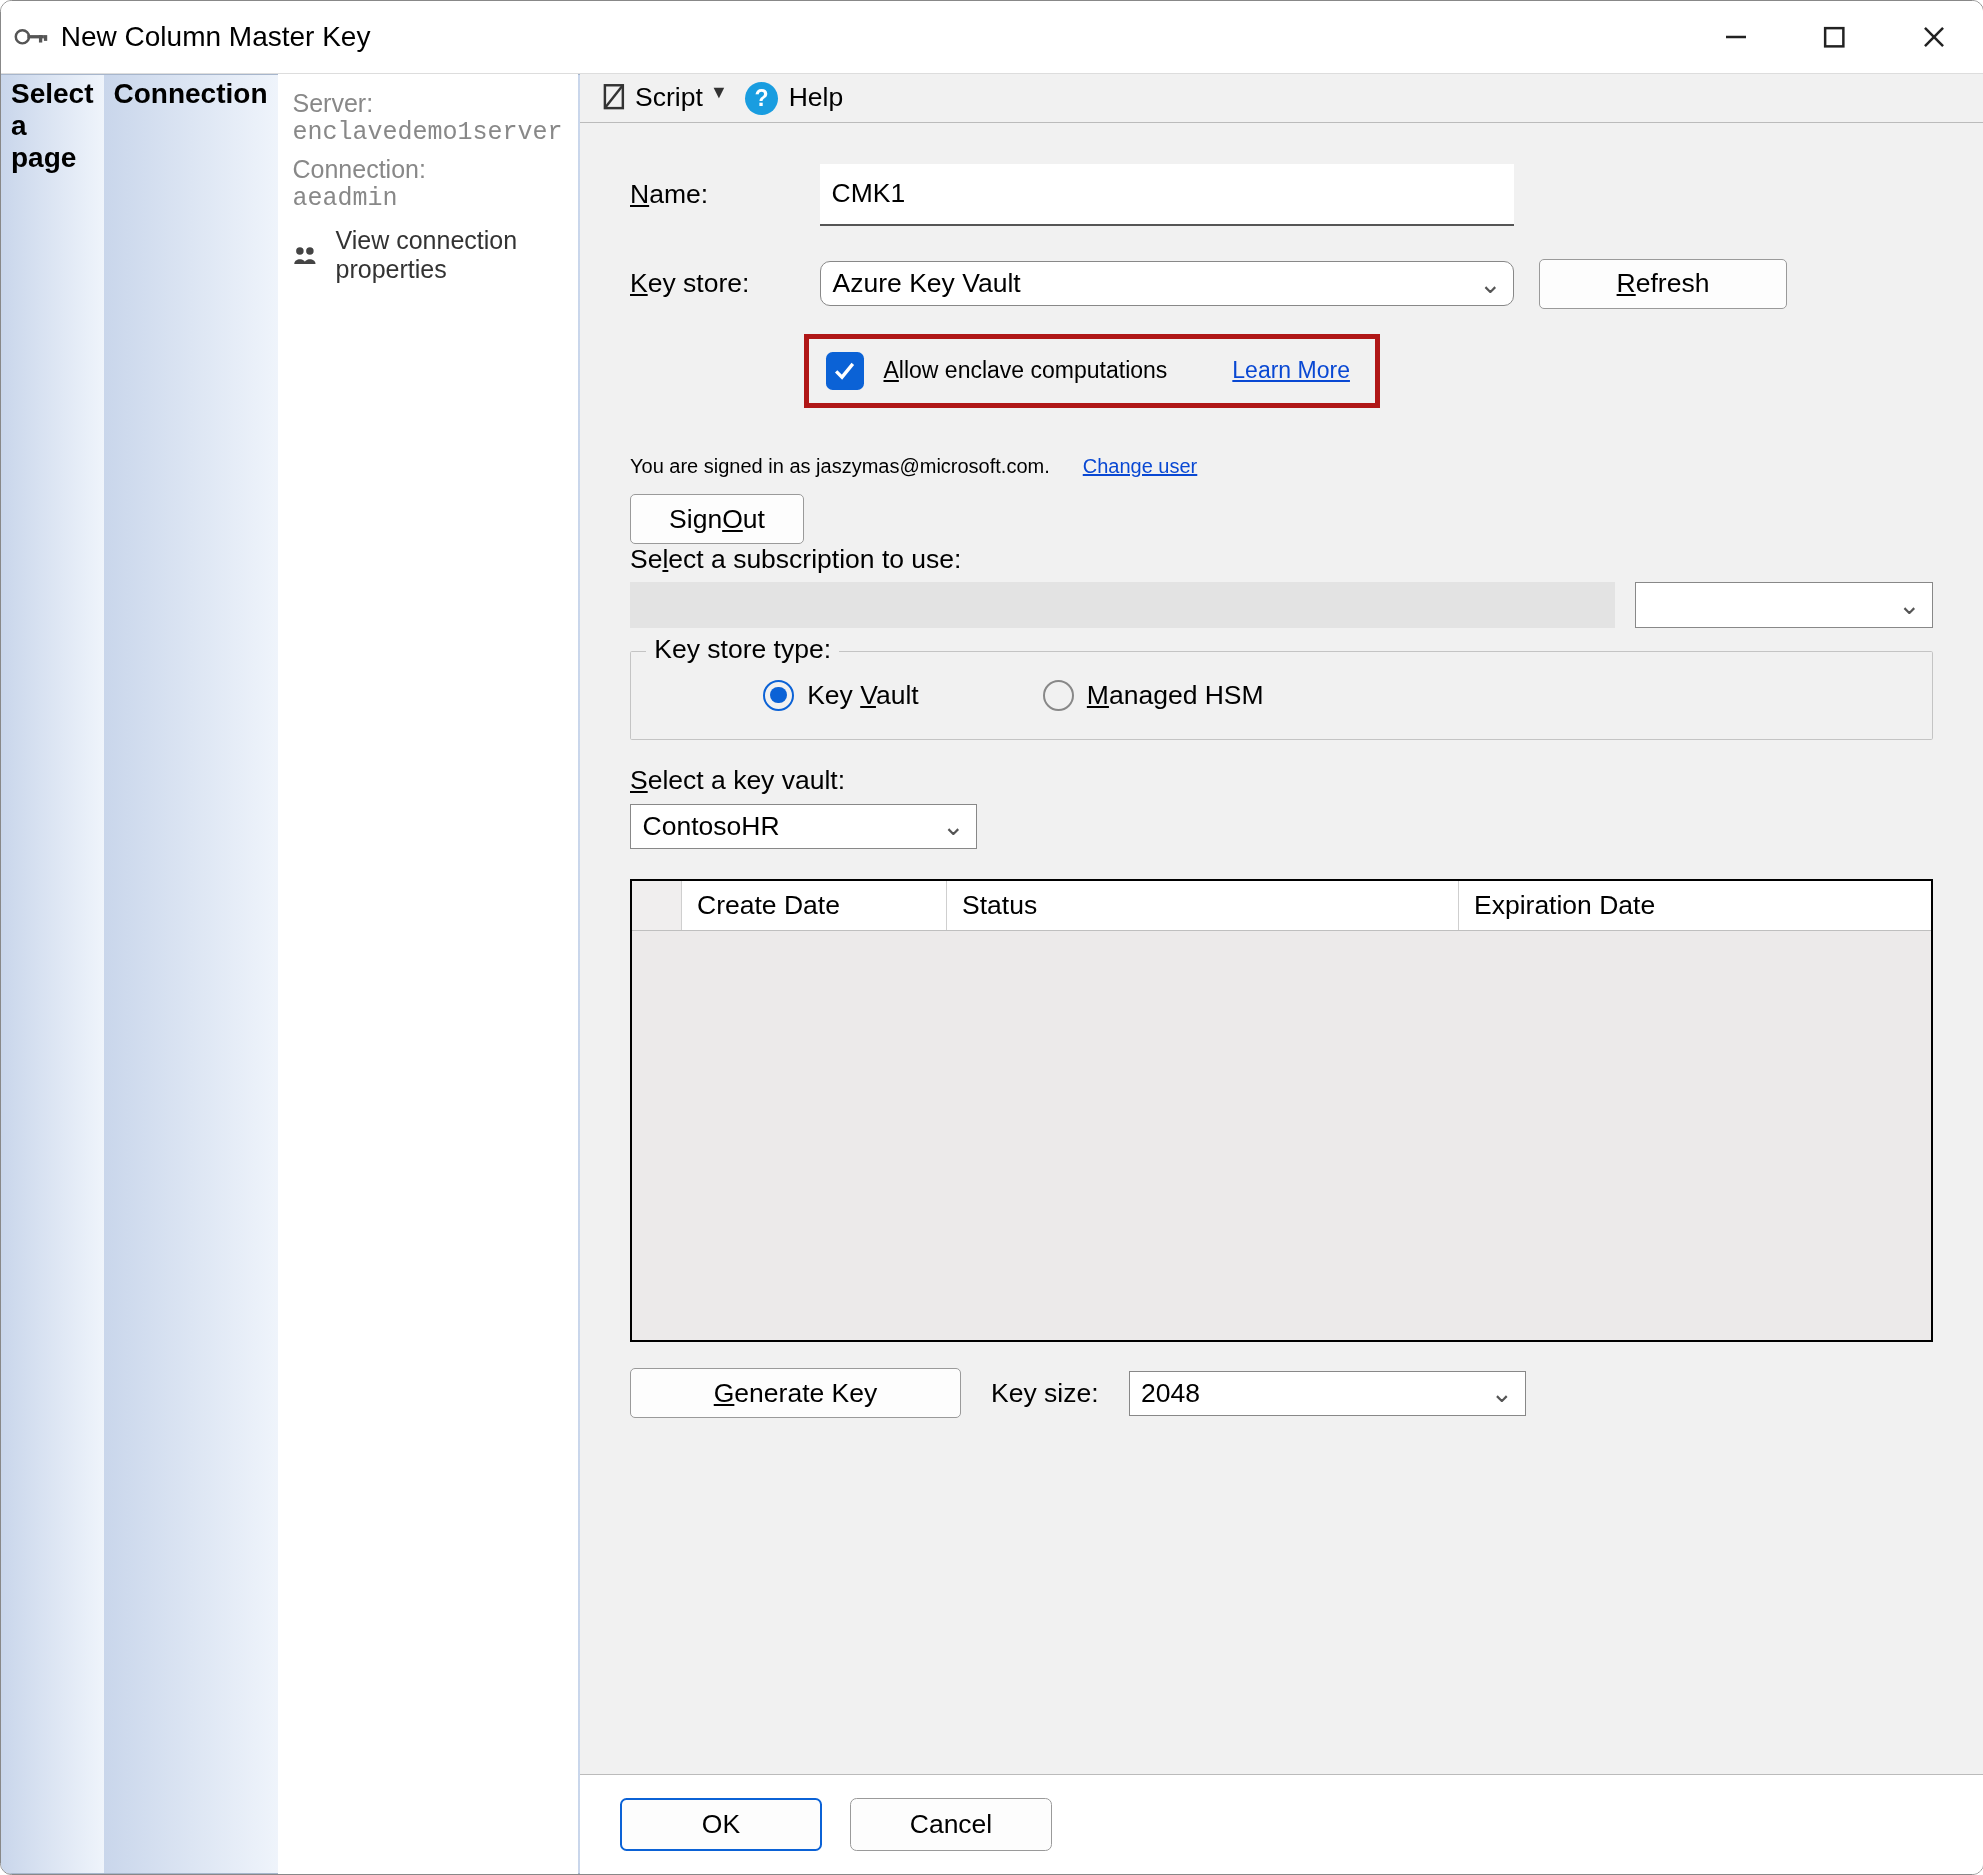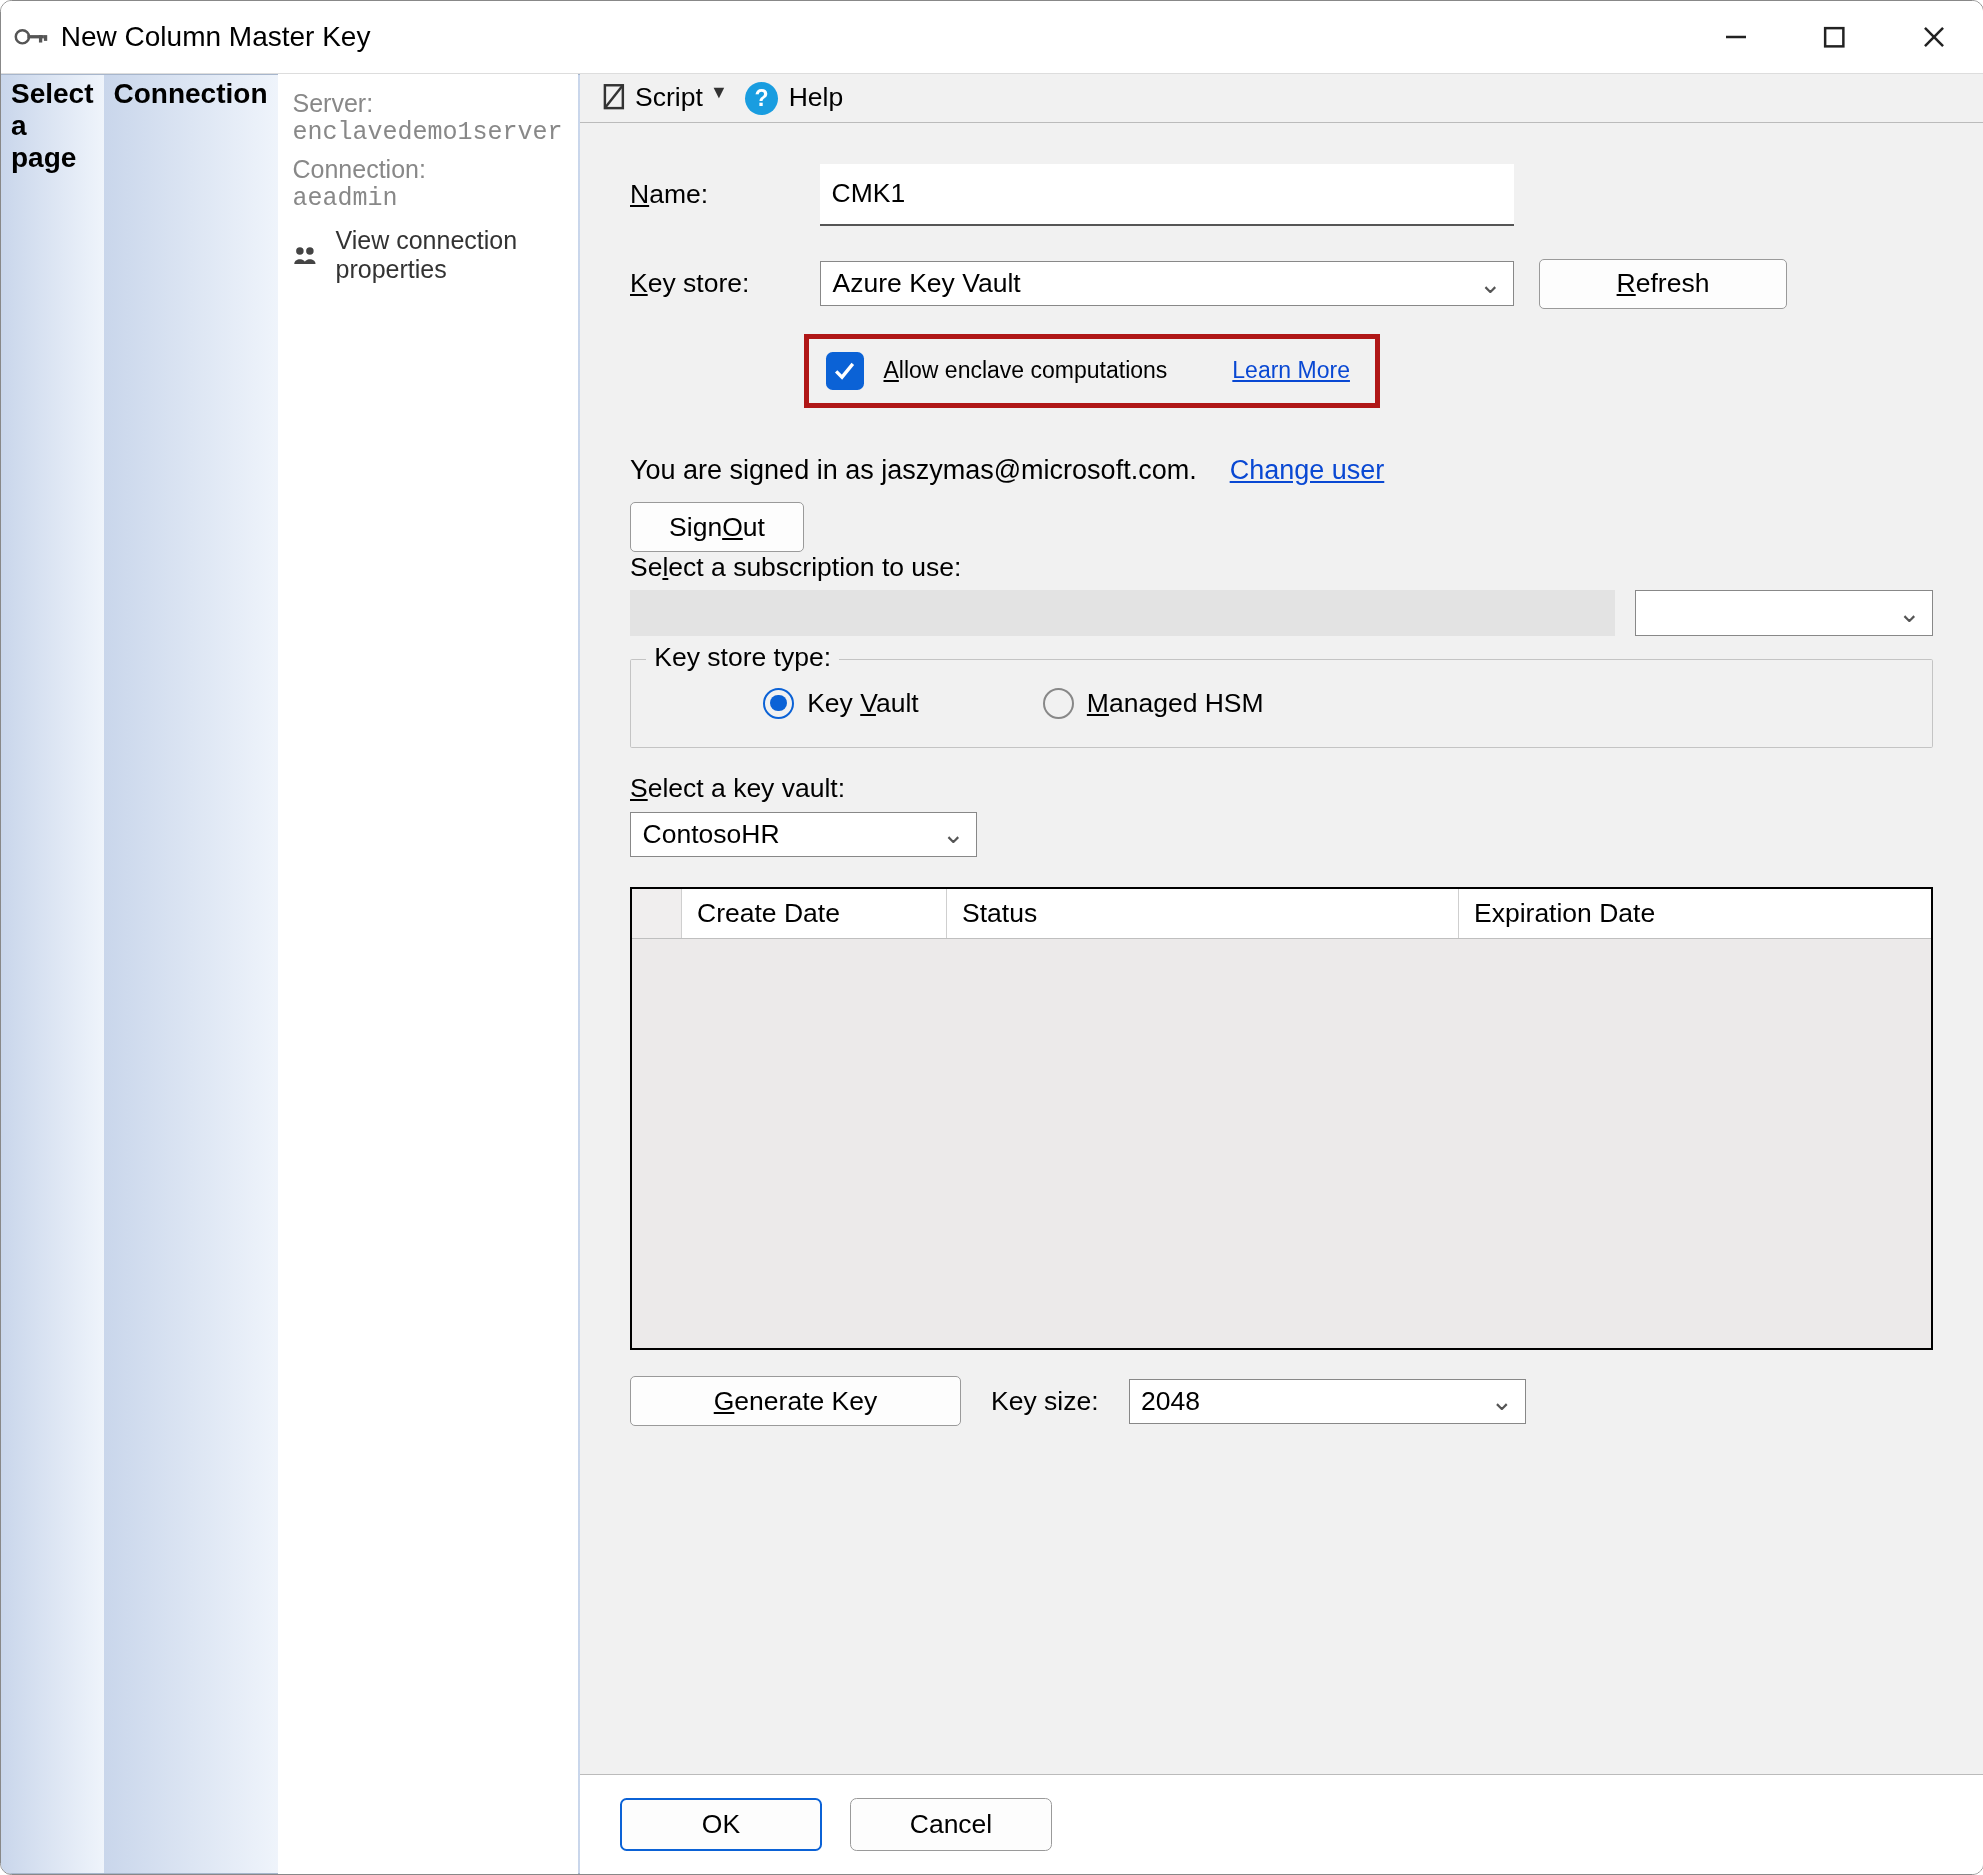--- a/index.html
+++ b/index.html
@@ -184,21 +184,21 @@
     margin-bottom: 21.5px;
   }
   .chk {
     width: 38px; height: 38px;
     background: #0b62d6;
     border-radius: 6.6px;
     display: flex; align-items: center; justify-content: center;
     color: #fff;
   }
   .link-blue { color: #0948d3; text-decoration: underline; }
-  .signrow { font-size: 27px; margin: 25px 0 16.5px 0; display:flex; gap: 33px; }
+  .signrow { font-size: 20px; margin: 25px 0 16.5px 0; display:flex; gap: 33px; }
   .signoutbtn { width: 174px; }
   .sublbl { font-size: 26.5px; margin-bottom: 6.6px; }
   .subrow { display: flex; gap: 20px; align-items: center; }
   .subbar {
     flex: 1; height: 46px; background: #e3e3e3;
   }
   .subdrop { width: 298px; height: 46px; }
 
   
   .fset {
@@ -363,21 +363,21 @@
       <div class="form">
         
         <div class="row">
           <div class="lblcol"><span class="under">N</span>ame:</div>
           <input class="inputtext name-input" value="CMK1" style="">
         </div>
 
         
         <div class="row" style="margin-top:33px;">
           <div class="lblcol"><span class="under">K</span>ey store:</div>
-          <div class="selectbox" style="width:694px;">
+          <div class="selectbox" style="width:694px;border-radius:10px;">
             <span>Azure Key Vault</span>
             <span class="chevd">⌄</span>
           </div>
           <div style="width:25px;"></div>
           <div class="btn refreshbtn"><span class="under">R</span>efresh</div>
         </div>
 
         
         <div class="redbox">
           <div class="chk">

